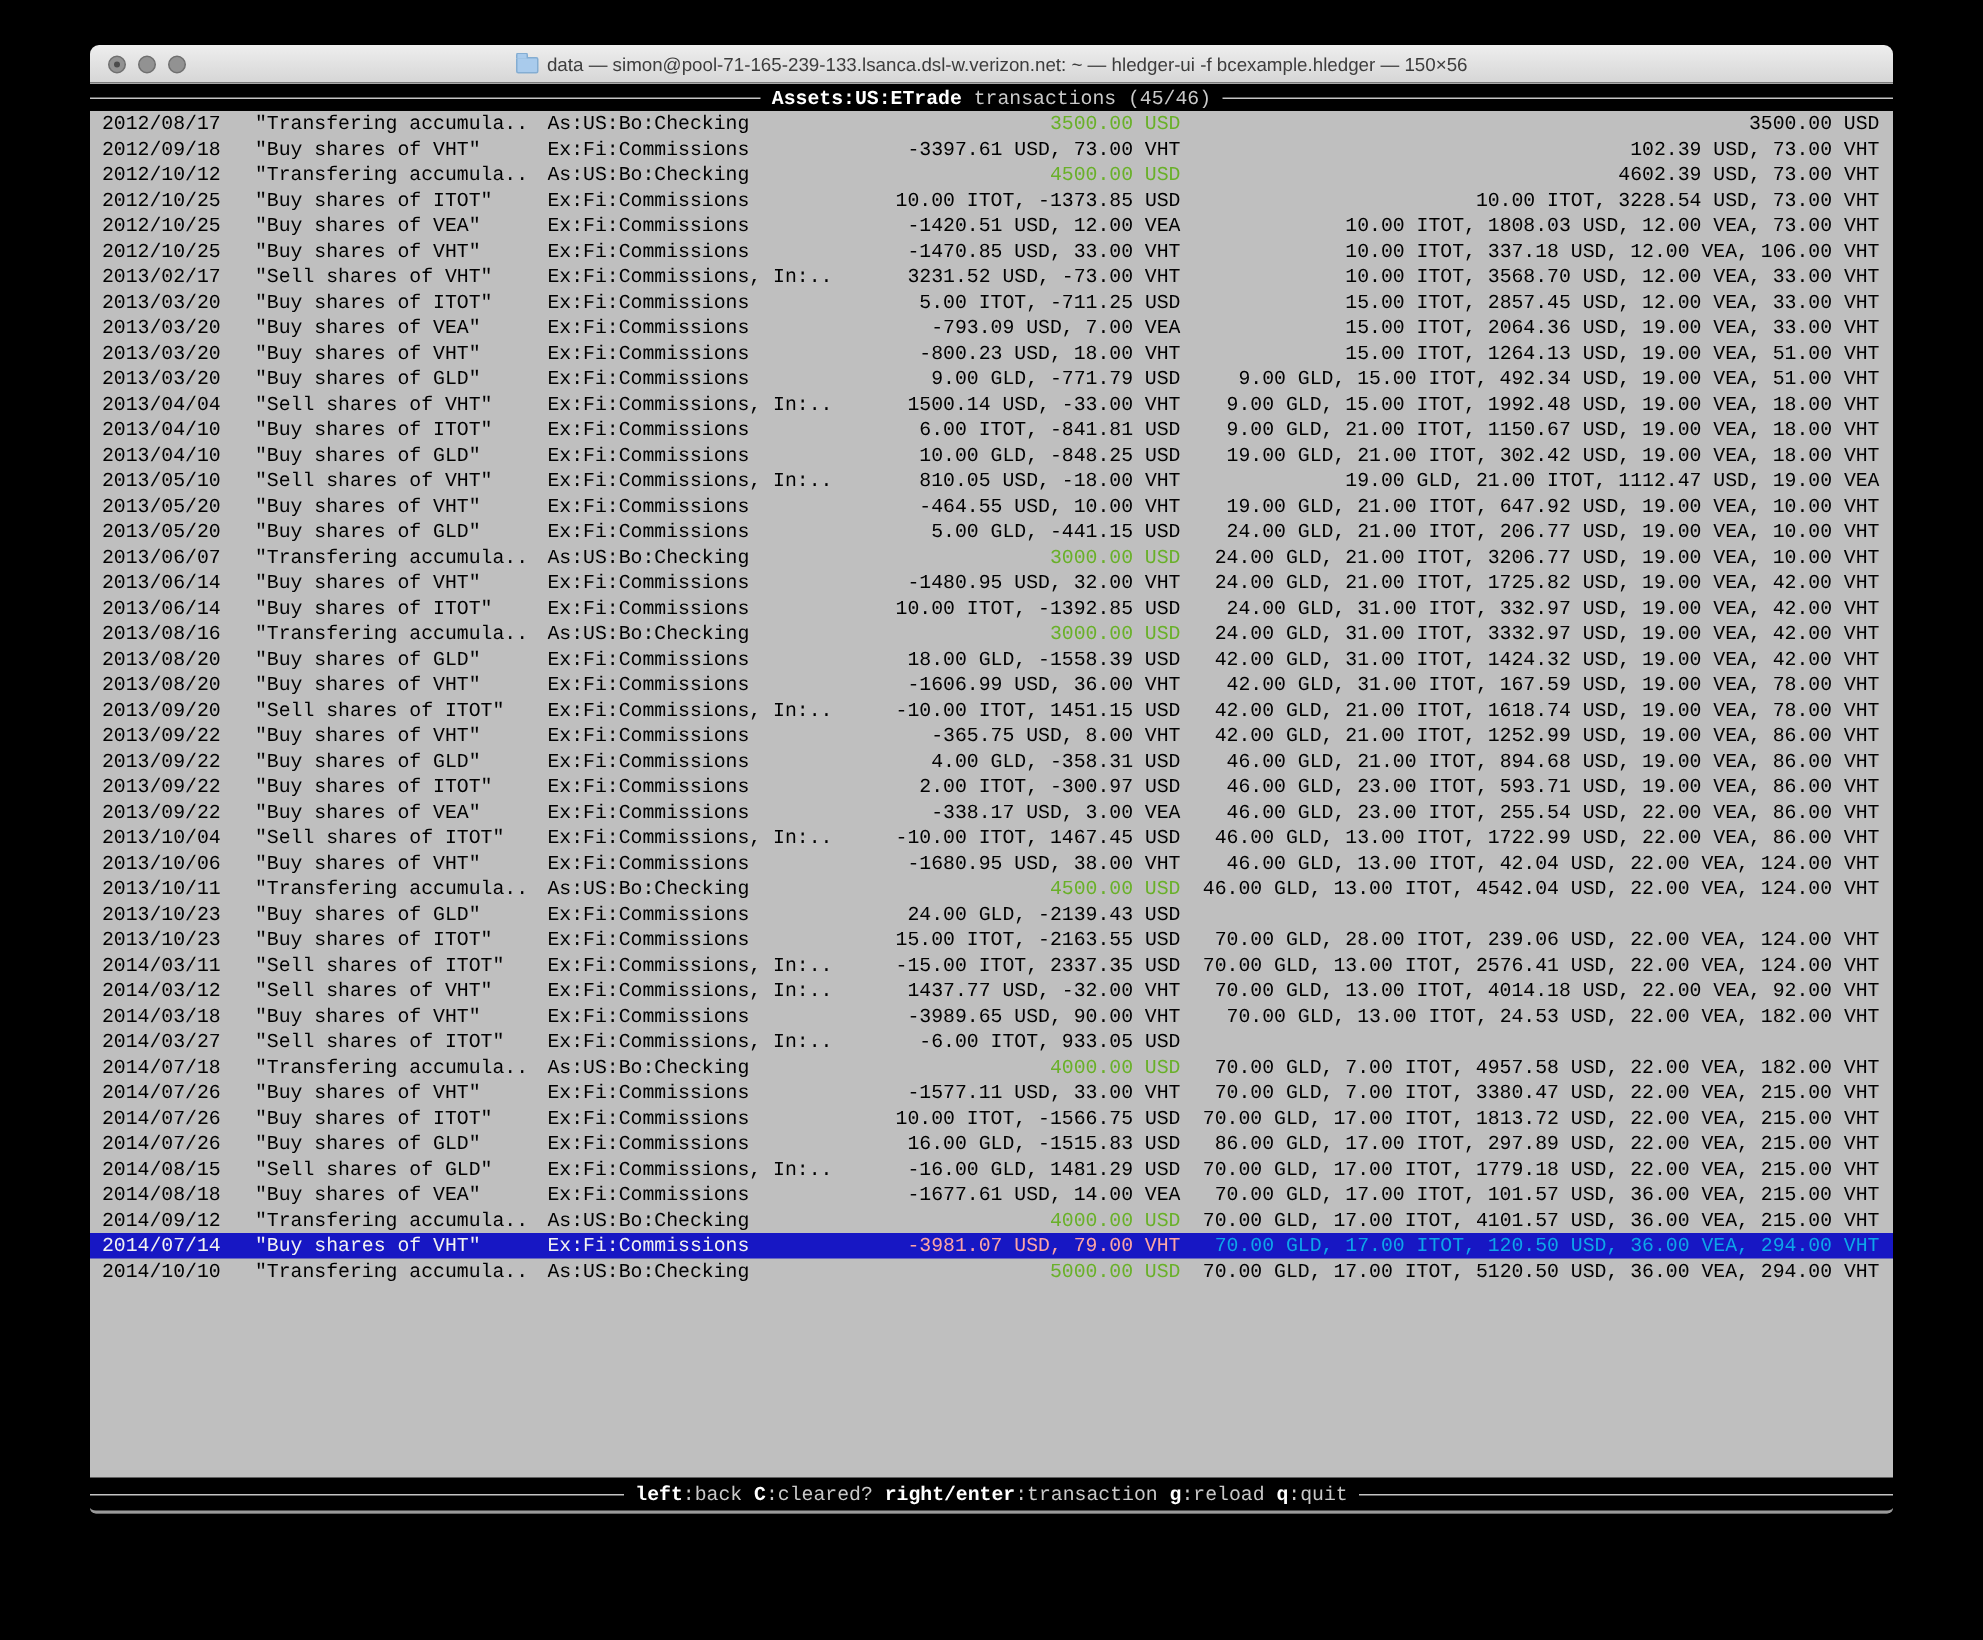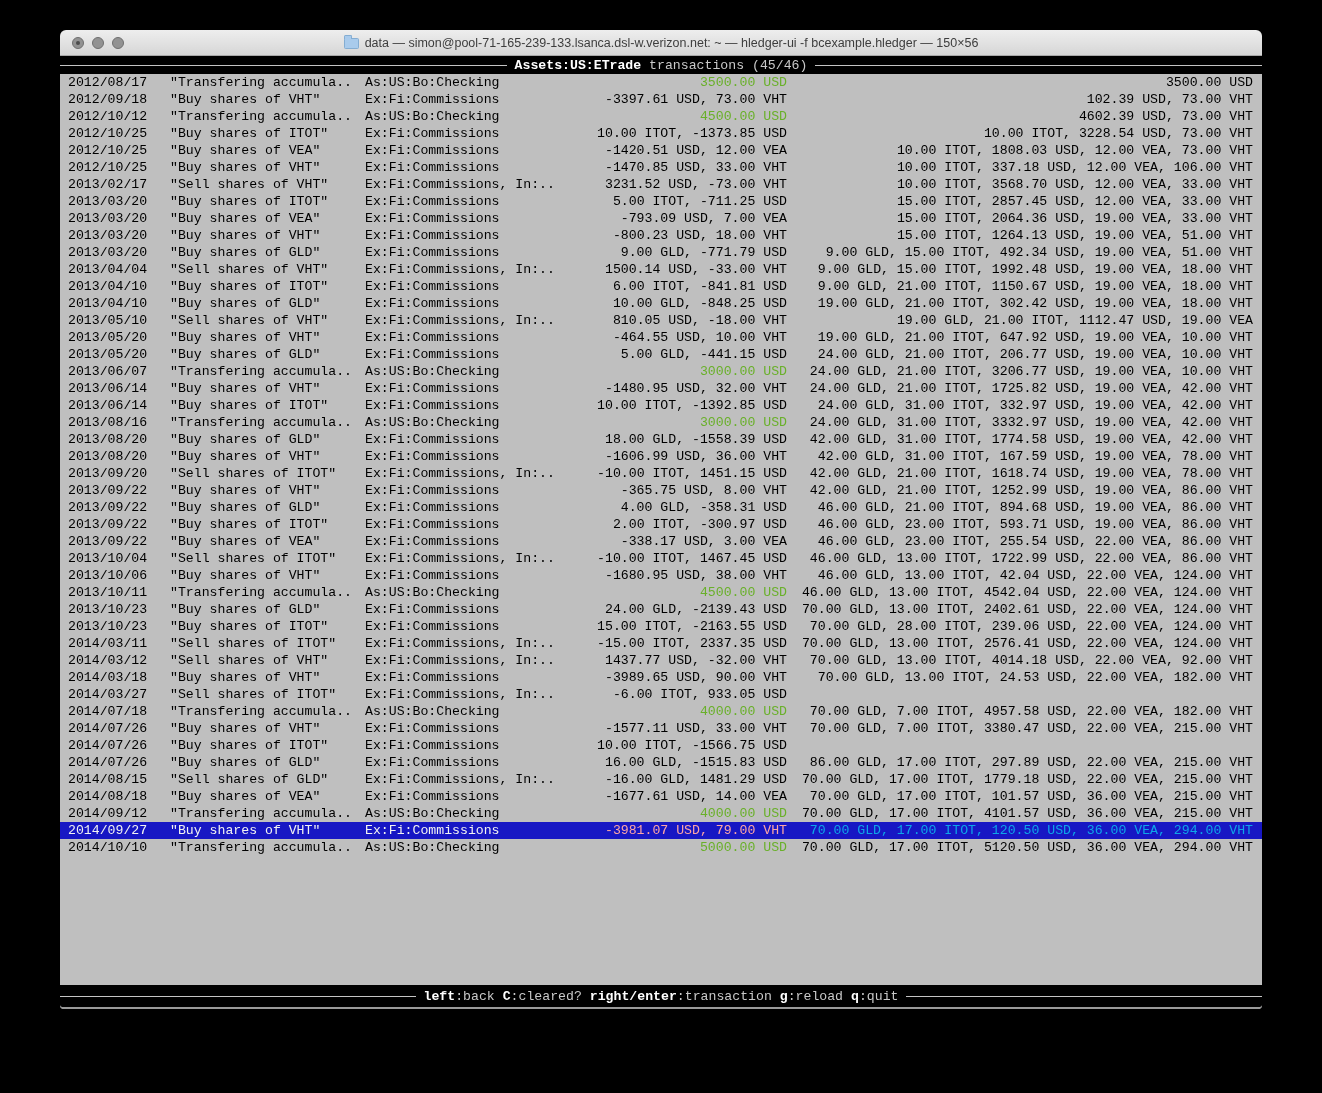--- a/index.html
+++ b/index.html
@@ -93,44 +93,44 @@
         <div class="row"><span class="c-date">2013/04/04</span><span class="c-desc">"Sell shares of VHT"</span><span class="c-acct">Ex:Fi:Commissions, In:..</span><span class="c-amt negative">1500.14 USD, -33.00 VHT</span><span class="c-bal">9.00 GLD, 15.00 ITOT, 1992.48 USD, 19.00 VEA, 18.00 VHT</span></div>
         <div class="row"><span class="c-date">2013/04/10</span><span class="c-desc">"Buy shares of ITOT"</span><span class="c-acct">Ex:Fi:Commissions</span><span class="c-amt negative">6.00 ITOT, -841.81 USD</span><span class="c-bal">9.00 GLD, 21.00 ITOT, 1150.67 USD, 19.00 VEA, 18.00 VHT</span></div>
         <div class="row"><span class="c-date">2013/04/10</span><span class="c-desc">"Buy shares of GLD"</span><span class="c-acct">Ex:Fi:Commissions</span><span class="c-amt negative">10.00 GLD, -848.25 USD</span><span class="c-bal">19.00 GLD, 21.00 ITOT, 302.42 USD, 19.00 VEA, 18.00 VHT</span></div>
         <div class="row"><span class="c-date">2013/05/10</span><span class="c-desc">"Sell shares of VHT"</span><span class="c-acct">Ex:Fi:Commissions, In:..</span><span class="c-amt negative">810.05 USD, -18.00 VHT</span><span class="c-bal">19.00 GLD, 21.00 ITOT, 1112.47 USD, 19.00 VEA</span></div>
         <div class="row"><span class="c-date">2013/05/20</span><span class="c-desc">"Buy shares of VHT"</span><span class="c-acct">Ex:Fi:Commissions</span><span class="c-amt negative">-464.55 USD, 10.00 VHT</span><span class="c-bal">19.00 GLD, 21.00 ITOT, 647.92 USD, 19.00 VEA, 10.00 VHT</span></div>
         <div class="row"><span class="c-date">2013/05/20</span><span class="c-desc">"Buy shares of GLD"</span><span class="c-acct">Ex:Fi:Commissions</span><span class="c-amt negative">5.00 GLD, -441.15 USD</span><span class="c-bal">24.00 GLD, 21.00 ITOT, 206.77 USD, 19.00 VEA, 10.00 VHT</span></div>
         <div class="row"><span class="c-date">2013/06/07</span><span class="c-desc">"Transfering accumula..</span><span class="c-acct">As:US:Bo:Checking</span><span class="c-amt positive">3000.00 USD</span><span class="c-bal">24.00 GLD, 21.00 ITOT, 3206.77 USD, 19.00 VEA, 10.00 VHT</span></div>
         <div class="row"><span class="c-date">2013/06/14</span><span class="c-desc">"Buy shares of VHT"</span><span class="c-acct">Ex:Fi:Commissions</span><span class="c-amt negative">-1480.95 USD, 32.00 VHT</span><span class="c-bal">24.00 GLD, 21.00 ITOT, 1725.82 USD, 19.00 VEA, 42.00 VHT</span></div>
         <div class="row"><span class="c-date">2013/06/14</span><span class="c-desc">"Buy shares of ITOT"</span><span class="c-acct">Ex:Fi:Commissions</span><span class="c-amt negative">10.00 ITOT, -1392.85 USD</span><span class="c-bal">24.00 GLD, 31.00 ITOT, 332.97 USD, 19.00 VEA, 42.00 VHT</span></div>
         <div class="row"><span class="c-date">2013/08/16</span><span class="c-desc">"Transfering accumula..</span><span class="c-acct">As:US:Bo:Checking</span><span class="c-amt positive">3000.00 USD</span><span class="c-bal">24.00 GLD, 31.00 ITOT, 3332.97 USD, 19.00 VEA, 42.00 VHT</span></div>
-        <div class="row"><span class="c-date">2013/08/20</span><span class="c-desc">"Buy shares of GLD"</span><span class="c-acct">Ex:Fi:Commissions</span><span class="c-amt negative">18.00 GLD, -1558.39 USD</span><span class="c-bal">42.00 GLD, 31.00 ITOT, 1774.58 USD, 19.00 VEA, 42.00 VHT</span></div>
+        <div class="row"><span class="c-date">2013/08/20</span><span class="c-desc">"Buy shares of GLD"</span><span class="c-acct">Ex:Fi:Commissions</span><span class="c-amt negative">18.00 GLD, -1558.39 USD</span><span class="c-bal">42.00 GLD, 31.00 ITOT, 1424.32 USD, 19.00 VEA, 42.00 VHT</span></div>
         <div class="row"><span class="c-date">2013/08/20</span><span class="c-desc">"Buy shares of VHT"</span><span class="c-acct">Ex:Fi:Commissions</span><span class="c-amt negative">-1606.99 USD, 36.00 VHT</span><span class="c-bal">42.00 GLD, 31.00 ITOT, 167.59 USD, 19.00 VEA, 78.00 VHT</span></div>
         <div class="row"><span class="c-date">2013/09/20</span><span class="c-desc">"Sell shares of ITOT"</span><span class="c-acct">Ex:Fi:Commissions, In:..</span><span class="c-amt negative">-10.00 ITOT, 1451.15 USD</span><span class="c-bal">42.00 GLD, 21.00 ITOT, 1618.74 USD, 19.00 VEA, 78.00 VHT</span></div>
         <div class="row"><span class="c-date">2013/09/22</span><span class="c-desc">"Buy shares of VHT"</span><span class="c-acct">Ex:Fi:Commissions</span><span class="c-amt negative">-365.75 USD, 8.00 VHT</span><span class="c-bal">42.00 GLD, 21.00 ITOT, 1252.99 USD, 19.00 VEA, 86.00 VHT</span></div>
         <div class="row"><span class="c-date">2013/09/22</span><span class="c-desc">"Buy shares of GLD"</span><span class="c-acct">Ex:Fi:Commissions</span><span class="c-amt negative">4.00 GLD, -358.31 USD</span><span class="c-bal">46.00 GLD, 21.00 ITOT, 894.68 USD, 19.00 VEA, 86.00 VHT</span></div>
         <div class="row"><span class="c-date">2013/09/22</span><span class="c-desc">"Buy shares of ITOT"</span><span class="c-acct">Ex:Fi:Commissions</span><span class="c-amt negative">2.00 ITOT, -300.97 USD</span><span class="c-bal">46.00 GLD, 23.00 ITOT, 593.71 USD, 19.00 VEA, 86.00 VHT</span></div>
         <div class="row"><span class="c-date">2013/09/22</span><span class="c-desc">"Buy shares of VEA"</span><span class="c-acct">Ex:Fi:Commissions</span><span class="c-amt negative">-338.17 USD, 3.00 VEA</span><span class="c-bal">46.00 GLD, 23.00 ITOT, 255.54 USD, 22.00 VEA, 86.00 VHT</span></div>
         <div class="row"><span class="c-date">2013/10/04</span><span class="c-desc">"Sell shares of ITOT"</span><span class="c-acct">Ex:Fi:Commissions, In:..</span><span class="c-amt negative">-10.00 ITOT, 1467.45 USD</span><span class="c-bal">46.00 GLD, 13.00 ITOT, 1722.99 USD, 22.00 VEA, 86.00 VHT</span></div>
         <div class="row"><span class="c-date">2013/10/06</span><span class="c-desc">"Buy shares of VHT"</span><span class="c-acct">Ex:Fi:Commissions</span><span class="c-amt negative">-1680.95 USD, 38.00 VHT</span><span class="c-bal">46.00 GLD, 13.00 ITOT, 42.04 USD, 22.00 VEA, 124.00 VHT</span></div>
         <div class="row"><span class="c-date">2013/10/11</span><span class="c-desc">"Transfering accumula..</span><span class="c-acct">As:US:Bo:Checking</span><span class="c-amt positive">4500.00 USD</span><span class="c-bal">46.00 GLD, 13.00 ITOT, 4542.04 USD, 22.00 VEA, 124.00 VHT</span></div>
-        <div class="row"><span class="c-date">2013/10/23</span><span class="c-desc">"Buy shares of GLD"</span><span class="c-acct">Ex:Fi:Commissions</span><span class="c-amt negative">24.00 GLD, -2139.43 USD</span><span class="c-bal">70.00 GLD, 13.00 ITOT, 2402.61 USD, 22.00 VEA, 124.00 VHT</span></div>
+        <div class="row"><span class="c-date">2013/10/23</span><span class="c-desc">"Buy shares of GLD"</span><span class="c-acct">Ex:Fi:Commissions</span><span class="c-amt negative">24.00 GLD, -2139.43 USD</span></div>
         <div class="row"><span class="c-date">2013/10/23</span><span class="c-desc">"Buy shares of ITOT"</span><span class="c-acct">Ex:Fi:Commissions</span><span class="c-amt negative">15.00 ITOT, -2163.55 USD</span><span class="c-bal">70.00 GLD, 28.00 ITOT, 239.06 USD, 22.00 VEA, 124.00 VHT</span></div>
         <div class="row"><span class="c-date">2014/03/11</span><span class="c-desc">"Sell shares of ITOT"</span><span class="c-acct">Ex:Fi:Commissions, In:..</span><span class="c-amt negative">-15.00 ITOT, 2337.35 USD</span><span class="c-bal">70.00 GLD, 13.00 ITOT, 2576.41 USD, 22.00 VEA, 124.00 VHT</span></div>
         <div class="row"><span class="c-date">2014/03/12</span><span class="c-desc">"Sell shares of VHT"</span><span class="c-acct">Ex:Fi:Commissions, In:..</span><span class="c-amt negative">1437.77 USD, -32.00 VHT</span><span class="c-bal">70.00 GLD, 13.00 ITOT, 4014.18 USD, 22.00 VEA, 92.00 VHT</span></div>
         <div class="row"><span class="c-date">2014/03/18</span><span class="c-desc">"Buy shares of VHT"</span><span class="c-acct">Ex:Fi:Commissions</span><span class="c-amt negative">-3989.65 USD, 90.00 VHT</span><span class="c-bal">70.00 GLD, 13.00 ITOT, 24.53 USD, 22.00 VEA, 182.00 VHT</span></div>
         <div class="row"><span class="c-date">2014/03/27</span><span class="c-desc">"Sell shares of ITOT"</span><span class="c-acct">Ex:Fi:Commissions, In:..</span><span class="c-amt negative">-6.00 ITOT, 933.05 USD</span></div>
         <div class="row"><span class="c-date">2014/07/18</span><span class="c-desc">"Transfering accumula..</span><span class="c-acct">As:US:Bo:Checking</span><span class="c-amt positive">4000.00 USD</span><span class="c-bal">70.00 GLD, 7.00 ITOT, 4957.58 USD, 22.00 VEA, 182.00 VHT</span></div>
         <div class="row"><span class="c-date">2014/07/26</span><span class="c-desc">"Buy shares of VHT"</span><span class="c-acct">Ex:Fi:Commissions</span><span class="c-amt negative">-1577.11 USD, 33.00 VHT</span><span class="c-bal">70.00 GLD, 7.00 ITOT, 3380.47 USD, 22.00 VEA, 215.00 VHT</span></div>
-        <div class="row"><span class="c-date">2014/07/26</span><span class="c-desc">"Buy shares of ITOT"</span><span class="c-acct">Ex:Fi:Commissions</span><span class="c-amt negative">10.00 ITOT, -1566.75 USD</span></div>
+        <div class="row"><span class="c-date">2014/07/26</span><span class="c-desc">"Buy shares of ITOT"</span><span class="c-acct">Ex:Fi:Commissions</span><span class="c-amt negative">10.00 ITOT, -1566.75 USD</span><span class="c-bal">70.00 GLD, 17.00 ITOT, 1813.72 USD, 22.00 VEA, 215.00 VHT</span></div>
         <div class="row"><span class="c-date">2014/07/26</span><span class="c-desc">"Buy shares of GLD"</span><span class="c-acct">Ex:Fi:Commissions</span><span class="c-amt negative">16.00 GLD, -1515.83 USD</span><span class="c-bal">86.00 GLD, 17.00 ITOT, 297.89 USD, 22.00 VEA, 215.00 VHT</span></div>
         <div class="row"><span class="c-date">2014/08/15</span><span class="c-desc">"Sell shares of GLD"</span><span class="c-acct">Ex:Fi:Commissions, In:..</span><span class="c-amt negative">-16.00 GLD, 1481.29 USD</span><span class="c-bal">70.00 GLD, 17.00 ITOT, 1779.18 USD, 22.00 VEA, 215.00 VHT</span></div>
         <div class="row"><span class="c-date">2014/08/18</span><span class="c-desc">"Buy shares of VEA"</span><span class="c-acct">Ex:Fi:Commissions</span><span class="c-amt negative">-1677.61 USD, 14.00 VEA</span><span class="c-bal">70.00 GLD, 17.00 ITOT, 101.57 USD, 36.00 VEA, 215.00 VHT</span></div>
         <div class="row"><span class="c-date">2014/09/12</span><span class="c-desc">"Transfering accumula..</span><span class="c-acct">As:US:Bo:Checking</span><span class="c-amt positive">4000.00 USD</span><span class="c-bal">70.00 GLD, 17.00 ITOT, 4101.57 USD, 36.00 VEA, 215.00 VHT</span></div>
-        <div class="row selected"><span class="c-date">2014/09/27</span><span class="c-desc">"Buy shares of VHT"</span><span class="c-acct">Ex:Fi:Commissions</span><span class="c-amt negative">-3981.07 USD, 79.00 VHT</span><span class="c-bal">70.00 GLD, 17.00 ITOT, 120.50 USD, 36.00 VEA, 294.00 VHT</span></div>
+        <div class="row selected"><span class="c-date">2014/07/14</span><span class="c-desc">"Buy shares of VHT"</span><span class="c-acct">Ex:Fi:Commissions</span><span class="c-amt negative">-3981.07 USD, 79.00 VHT</span><span class="c-bal">70.00 GLD, 17.00 ITOT, 120.50 USD, 36.00 VEA, 294.00 VHT</span></div>
         <div class="row"><span class="c-date">2014/10/10</span><span class="c-desc">"Transfering accumula..</span><span class="c-acct">As:US:Bo:Checking</span><span class="c-amt positive">5000.00 USD</span><span class="c-bal">70.00 GLD, 17.00 ITOT, 5120.50 USD, 36.00 VEA, 294.00 VHT</span></div>
       </div>
 
     <div class="band term-footer">
       <span class="band-label"><span class="strong">left</span><span>:back</span> <span class="strong">C</span><span>:cleared?</span> <span class="strong">right/enter</span><span>:transaction</span> <span class="strong">g</span><span>:reload</span> <span class="strong">q</span><span>:quit</span></span>
     </div>
   </div>
 </div>
 
 </body></html>

